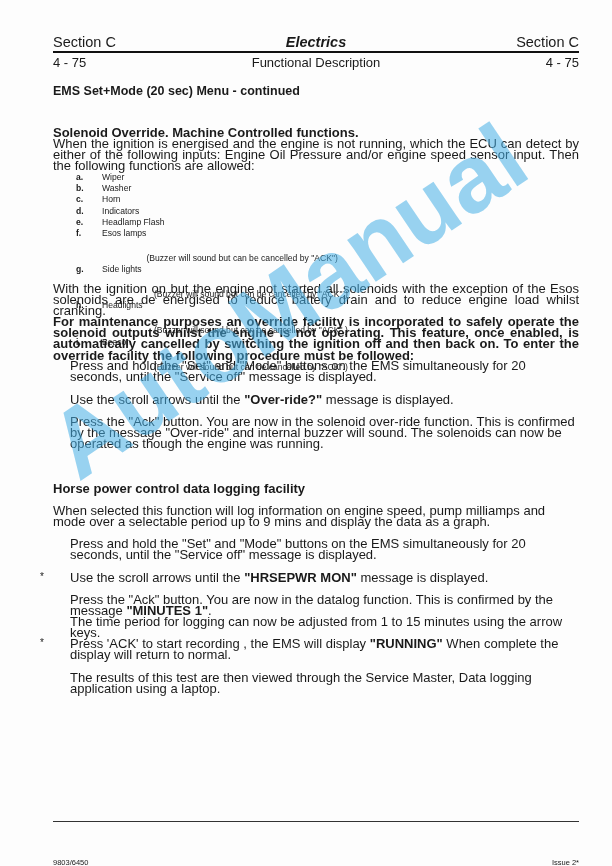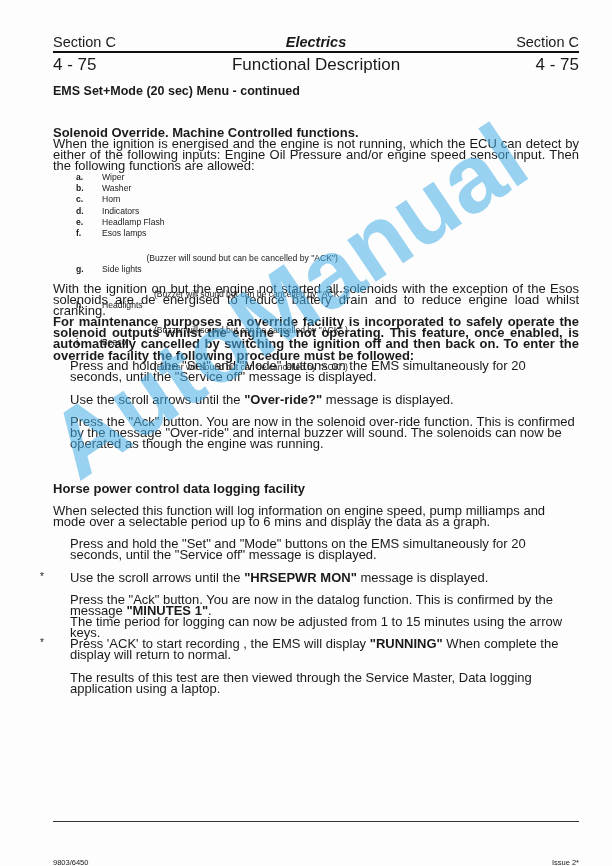--- a/index.html
+++ b/index.html
@@ -11,21 +11,21 @@
     position: absolute; left: 53px; right: 33px; top: 30px; height: 20px;
     display: flex; justify-content: space-between; align-items: flex-end;
     font-size: 14.5px;
   }
   .hdr-top .center { font-weight: bold; position: absolute; left: 0; right: 0; text-align: center; bottom: 0; font-style: italic; }
   .hdr-rule {
     position: absolute; left: 53px; right: 33px; top: 51px; height: 2px; background: #111;
   }
   .hdr-sub {
     position: absolute; left: 53px; right: 33px; top: 55px; height: 14px;
-    display: flex; justify-content: space-between; font-size: 17px;
+    display: flex; justify-content: space-between; font-size: 13px;
   }
   .hdr-sub .center { position: absolute; left: 0; right: 0; text-align: center; }
   .title {
     position: absolute; left: 53px; top: 84px; font-size: 12.5px; font-weight: bold;
   }
   .body-text { position: absolute; left: 53px; right: 33px; font-size: 13px; line-height: 11.2px; }
   .bold { font-weight: bold; }
   .indent { padding-left: 17px; }
   .list { position: absolute; left: 76px; top: 172px; font-size: 8.6px; line-height: 11.2px; }
   .list .row { display: flex; }
@@ -106,21 +106,21 @@
 </div>
 
 <div class="body-text" style="top:283px; text-align:justify;">With the ignition on but the engine not started all  solenoids with the exception of the Esos solenoids are de energised to reduce battery drain and to reduce engine load whilst cranking.</div>
 <div class="body-text bold" style="top:316px; text-align:justify;">For maintenance purposes an override facility is incorporated to safely operate the solenoid outputs whilst the engine is not operating. This feature, once enabled, is automatically cancelled by switching the ignition off and then back on. To enter the override facility the following procedure must be followed:</div>
 
 <div class="body-text indent" style="top:360px;">Press and hold the "Set" and "Mode" buttons on the EMS simultaneously for 20 seconds, until the "Service off" message is displayed.</div>
 <div class="body-text indent" style="top:394px;"><span>Use the scroll arrows until the </span><span class="bold">"Over-ride?"</span><span> message is displayed.</span></div>
 <div class="body-text indent" style="top:416px;">Press the "Ack" button. You are now in the solenoid over-ride function. This is confirmed by the message "Over-ride" and internal buzzer will sound. The solenoids can now be operated as though the engine was running.</div>
 
 <div class="body-text bold" style="top:483px;">Horse power control data logging facility</div>
-<div class="body-text" style="top:505px;">When selected this function will log information on engine speed, pump milliamps and mode over a selectable period up to 6 mins and display the data as a graph.</div>
+<div class="body-text" style="top:505px;">When selected this function will log information on engine speed, pump milliamps and mode over a selectable period up to 9 mins and display the data as a graph.</div>
 <div class="body-text indent" style="top:538px;">Press and hold the "Set" and "Mode" buttons on the EMS simultaneously for 20 seconds, until the "Service off" message is displayed.</div>
 
 <span class="star" style="top:571px;">*</span>
 <div class="body-text indent" style="top:572px;"><span>Use the scroll arrows until the </span><span class="bold">"HRSEPWR MON"</span><span> message is displayed.</span></div>
 <div class="body-text indent" style="top:594px;"><span>Press the "Ack" button. You are now in the datalog function. This is confirmed by the message </span><span class="bold">"MINUTES 1"</span><span>.</span></div>
 <div class="body-text indent" style="top:616px;">The time period for logging can now be adjusted from 1 to 15 minutes using the arrow keys.</div>
 <span class="star" style="top:637px;">*</span>
 <div class="body-text indent" style="top:638px;"><span>Press 'ACK' to start recording , the EMS will display </span><span class="bold">"RUNNING"</span><span> When complete the display will return to normal.</span></div>
 <div class="body-text indent" style="top:660px;margin-top:12px;">The results of this test are then viewed through the Service Master, Data logging application using a laptop.</div>
 

